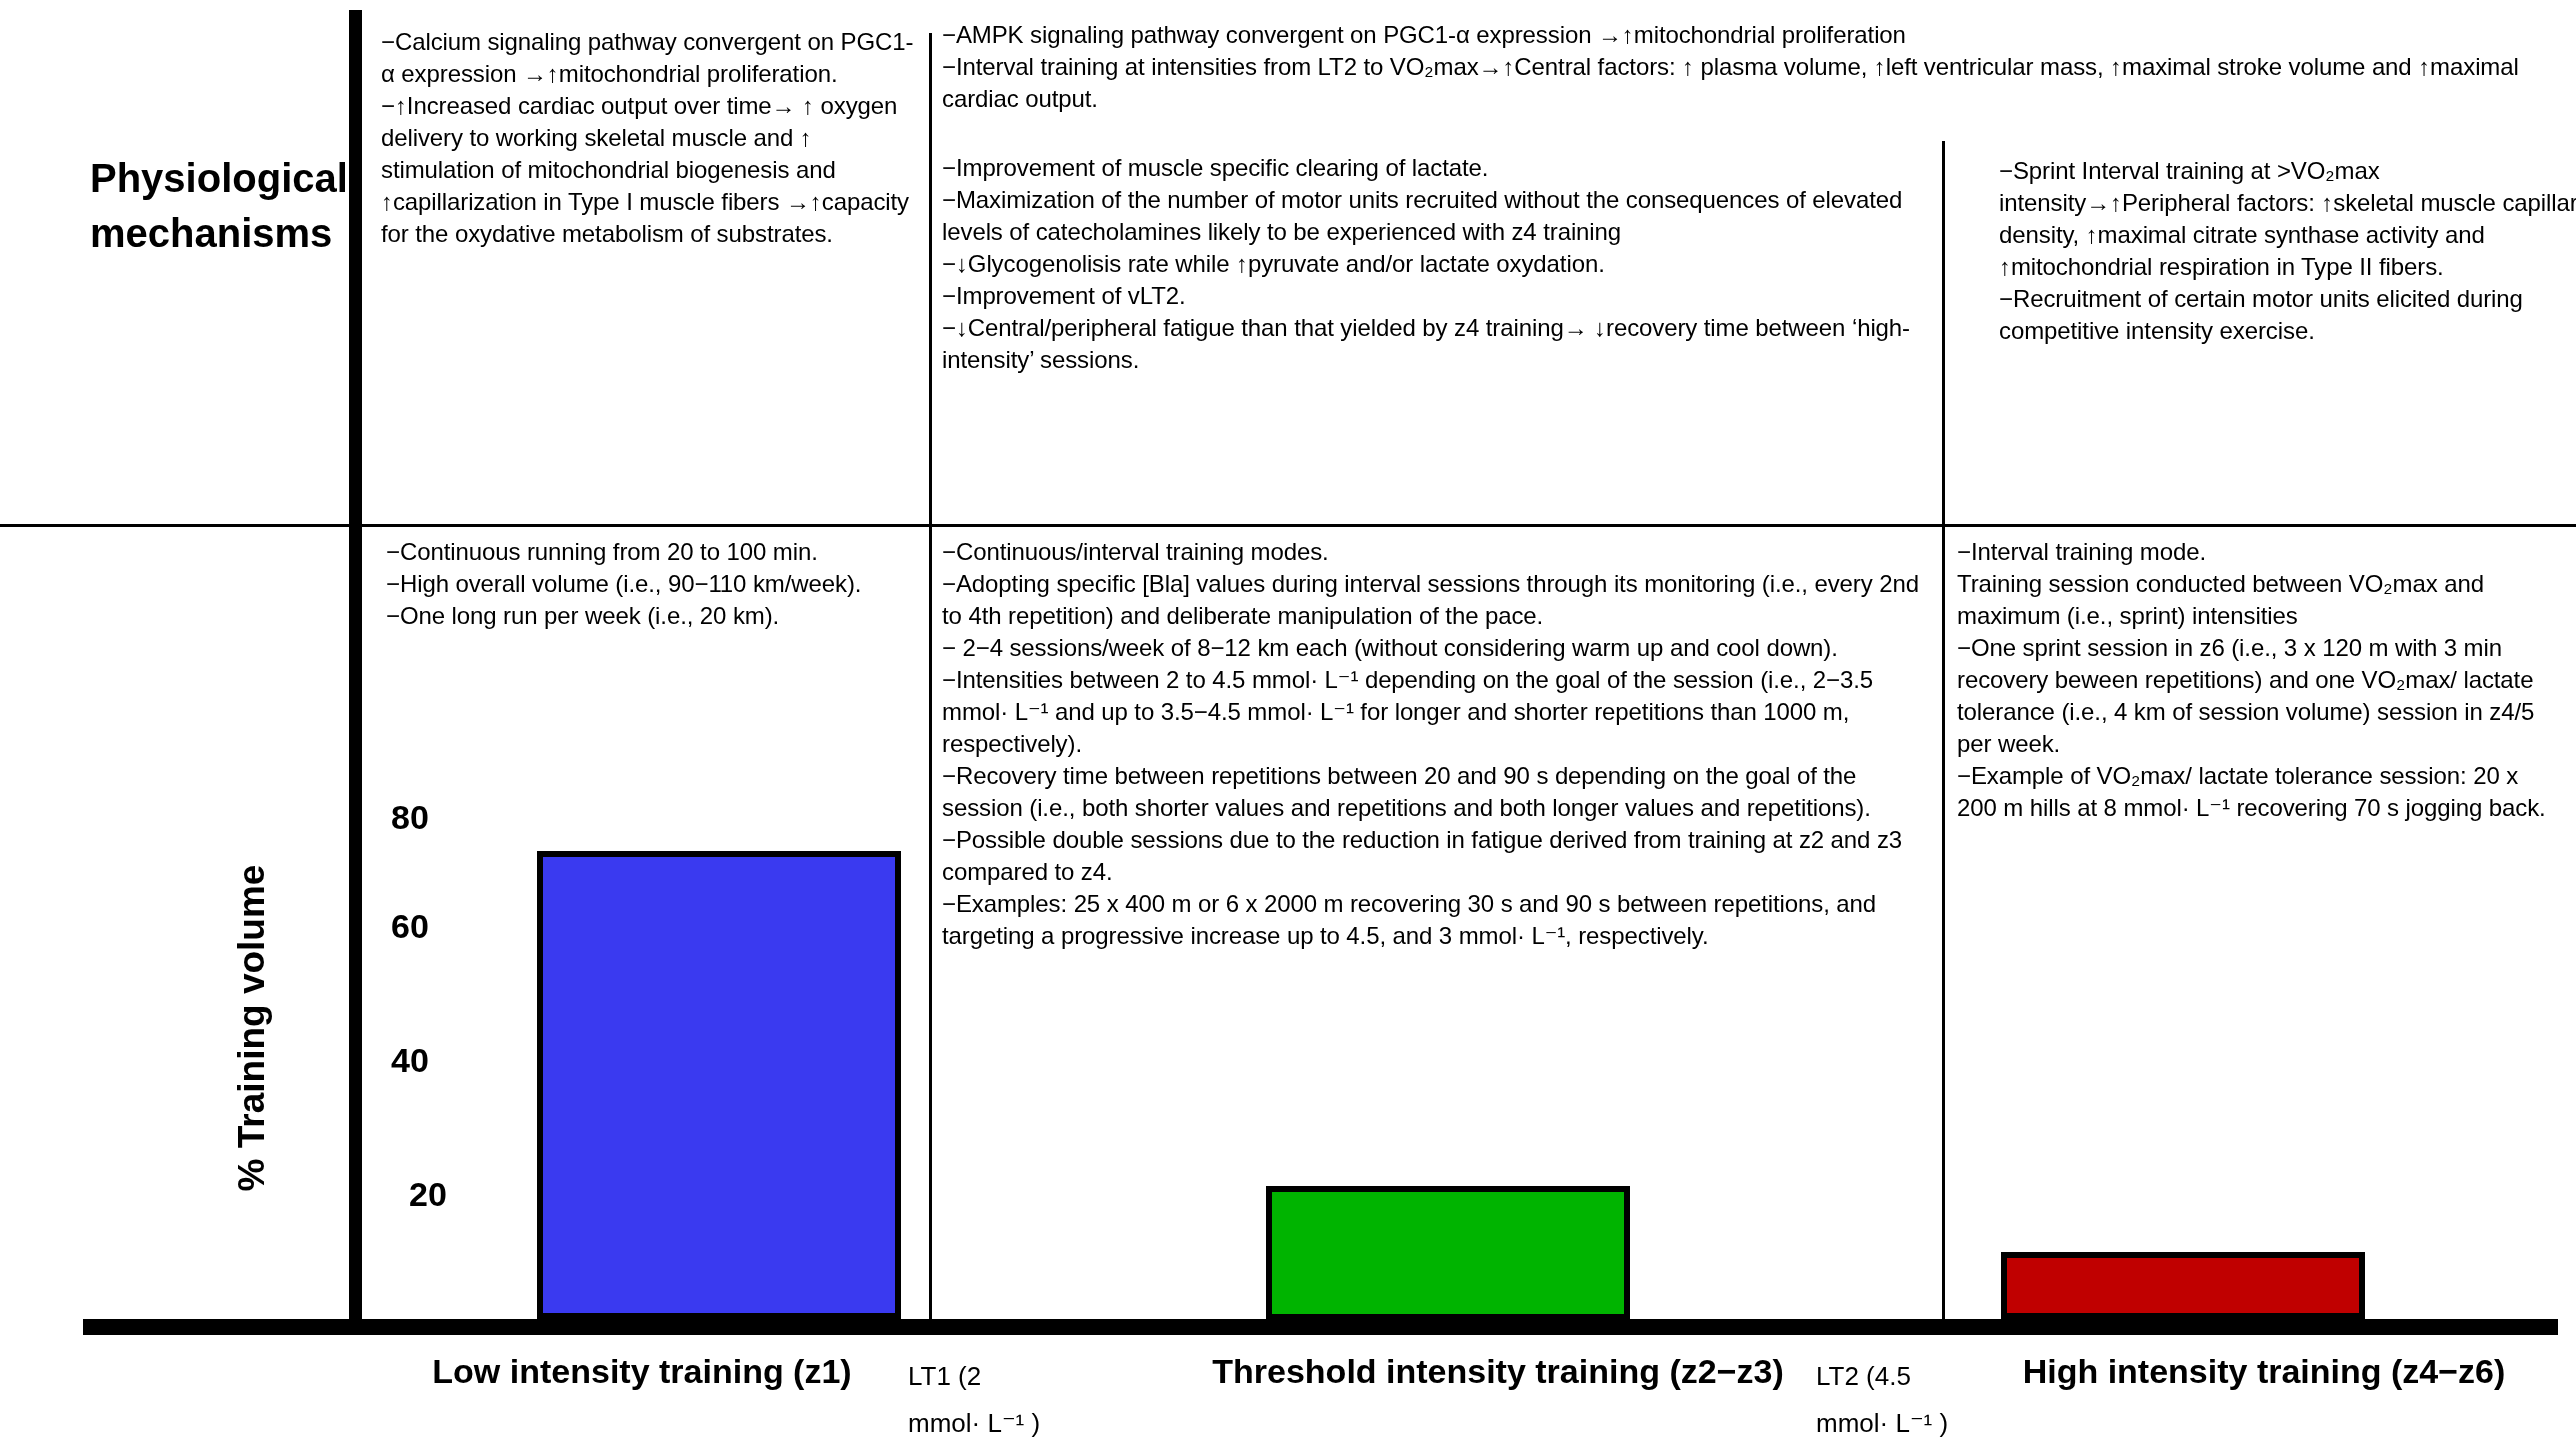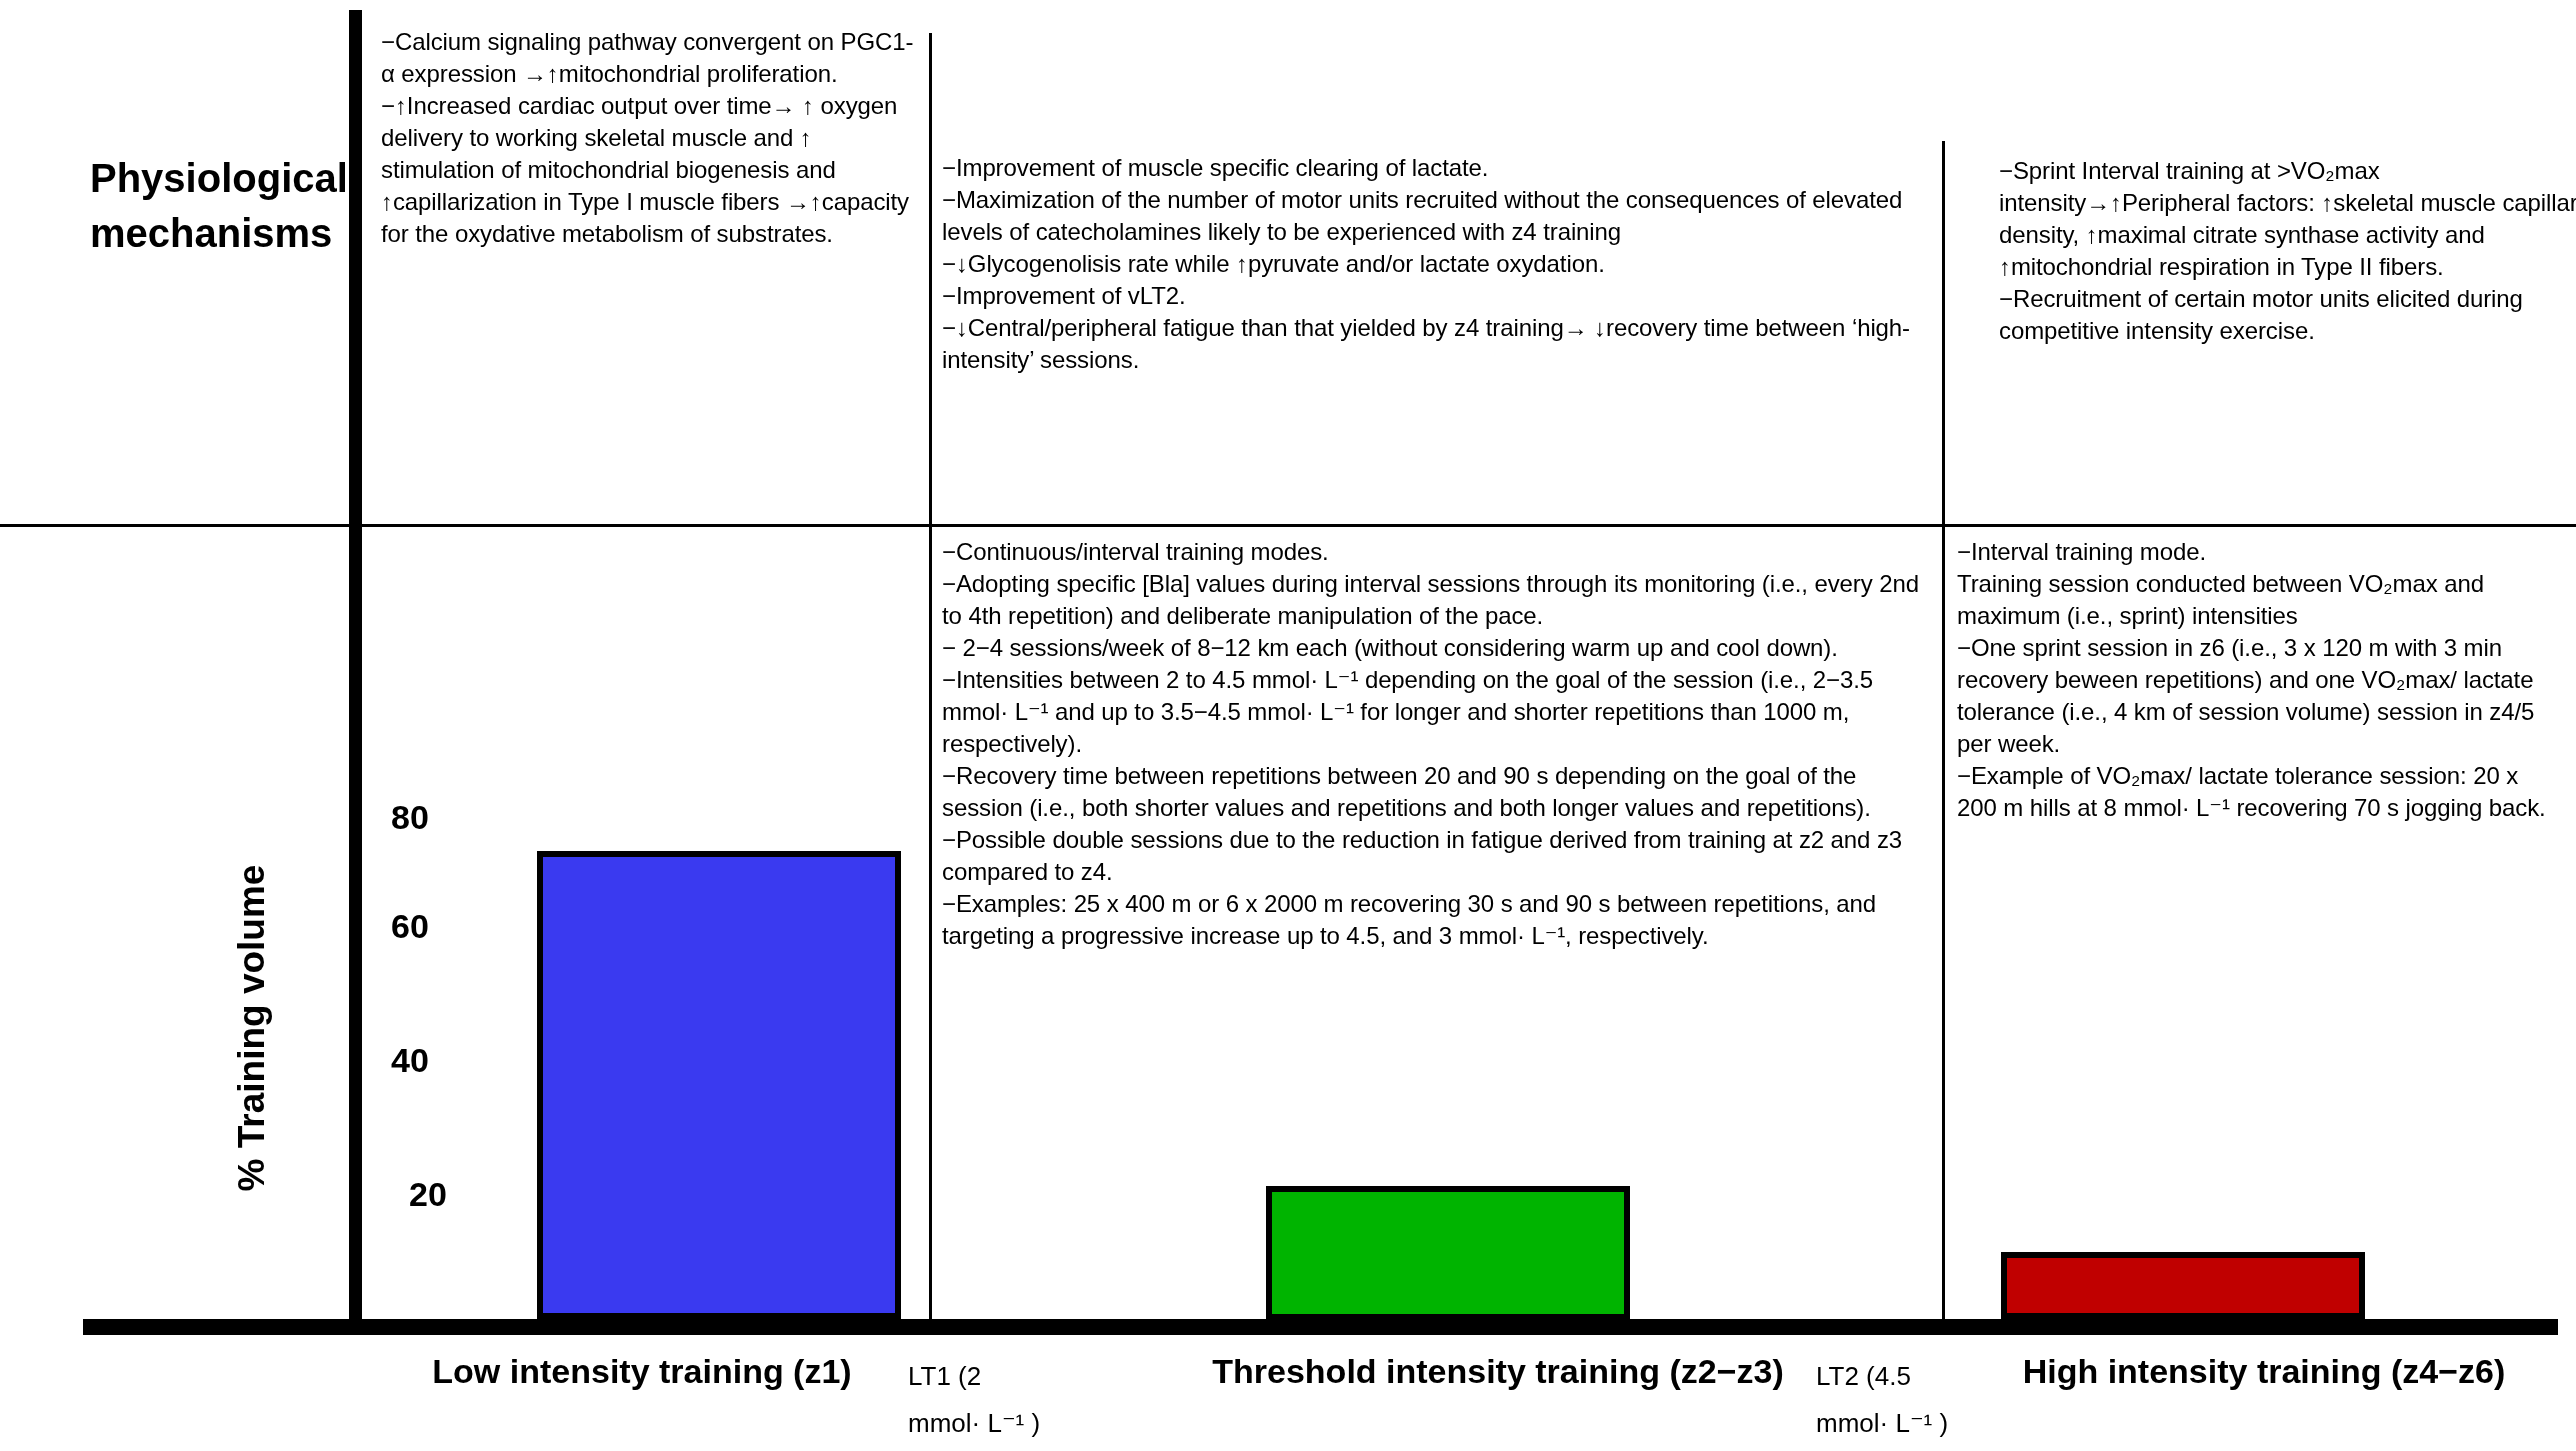--- a/index.html
+++ b/index.html
@@ -67,30 +67,35 @@
 
   <div class="ln" style="left:349px; top:9.6px; width:13px; height:1325px;"></div>
   <div class="ln" style="left:83px; top:1319px; width:2475px; height:15.6px;"></div>
   <div class="ln" style="left:0px; top:524px; width:2576px; height:3px;"></div>
   <div class="ln" style="left:929px; top:33px; width:3px; height:1287px;"></div>
   <div class="ln" style="left:1942px; top:141px; width:3px; height:1179px;"></div>
 
   <div class="rowlabel" style="left:42px; top:151px; width:324px;">Physiological
 mechanisms</div>
 
+  <div class="cell" style="left:942px; top:19px; width:1627px;">−AMPK signaling pathway convergent on PGC1-α expression →↑mitochondrial proliferation
+−Interval training at intensities from LT2 to VO₂max→↑Central factors: ↑ plasma volume, ↑left ventricular mass, ↑maximal stroke volume and ↑maximal cardiac output.</div>
   <div class="cell" style="left:381px; top:26px; width:539px;">−Calcium signaling pathway convergent on PGC1-α expression →↑mitochondrial proliferation.
 −↑Increased cardiac output over time→ ↑ oxygen delivery to working skeletal muscle and ↑ stimulation of mitochondrial biogenesis and ↑capillarization in Type I muscle fibers →↑capacity for the oxydative metabolism of substrates.</div>
   <div class="cell" style="left:942px; top:152px; width:989px;">−Improvement of muscle specific clearing of lactate.
 −Maximization of the number of motor units recruited without the consequences of elevated levels of catecholamines likely to be experienced with z4 training
 −↓Glycogenolisis rate while ↑pyruvate and/or lactate oxydation.
 −Improvement of vLT2.
 −↓Central/peripheral fatigue than that yielded by z4 training→ ↓recovery time between ‘high-intensity’ sessions.</div>
   <div class="cell" style="left:1957px; top:155px; width:606px;margin-left:42px;">−Sprint Interval training at &gt;VO₂max intensity→↑Peripheral factors: ↑skeletal muscle capillary density, ↑maximal citrate synthase activity and ↑mitochondrial respiration in Type II fibers.
 −Recruitment of certain motor units elicited during competitive intensity exercise.</div>
 
+  <div class="cell" style="left:386px; top:536px; width:542px;">−Continuous running from 20 to 100 min.
+−High overall volume (i.e., 90−110 km/week).
+−One long run per week (i.e., 20 km).</div>
   <div class="cell" style="left:942px; top:536px; width:989px;">−Continuous/interval training modes.
 −Adopting specific [Bla] values during interval sessions through its monitoring (i.e., every 2nd to 4th repetition) and deliberate manipulation of the pace.
 − 2−4 sessions/week of 8−12 km each (without considering warm up and cool down).
 −Intensities between 2 to 4.5 mmol· L⁻¹ depending on the goal of the session (i.e., 2−3.5 mmol· L⁻¹ and up to 3.5−4.5 mmol· L⁻¹ for longer and shorter repetitions than 1000 m, respectively).
 −Recovery time between repetitions between 20 and 90 s depending on the goal of the session (i.e., both shorter values and repetitions and both longer values and repetitions).
 −Possible double sessions due to the reduction in fatigue derived from training at z2 and z3 compared to z4.
 −Examples: 25 x 400 m or 6 x 2000 m recovering 30 s and 90 s between repetitions, and targeting a progressive increase up to 4.5, and 3 mmol· L⁻¹, respectively.</div>
   <div class="cell" style="left:1957px; top:536px; width:606px;">−Interval training mode.
 Training session conducted between VO₂max and maximum (i.e., sprint) intensities
 −One sprint session in z6 (i.e., 3 x 120 m with 3 min recovery beween repetitions) and one VO₂max/ lactate tolerance (i.e., 4 km of session volume) session in z4/5 per week.

